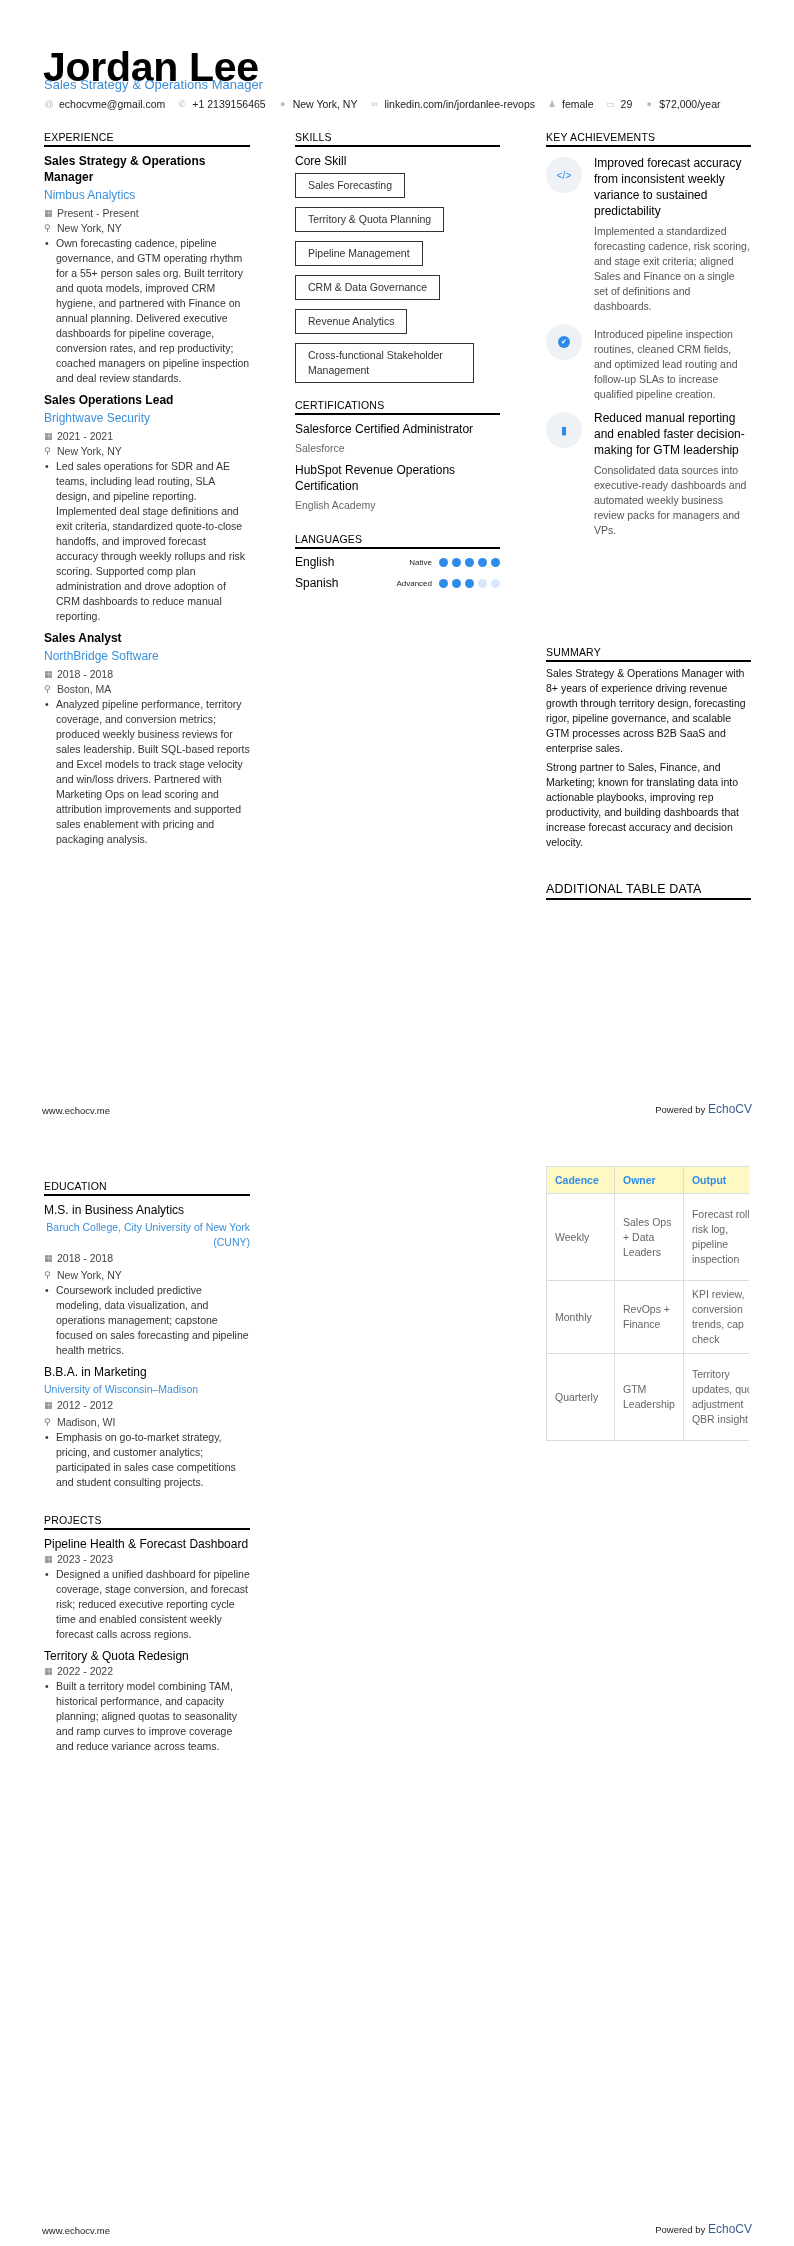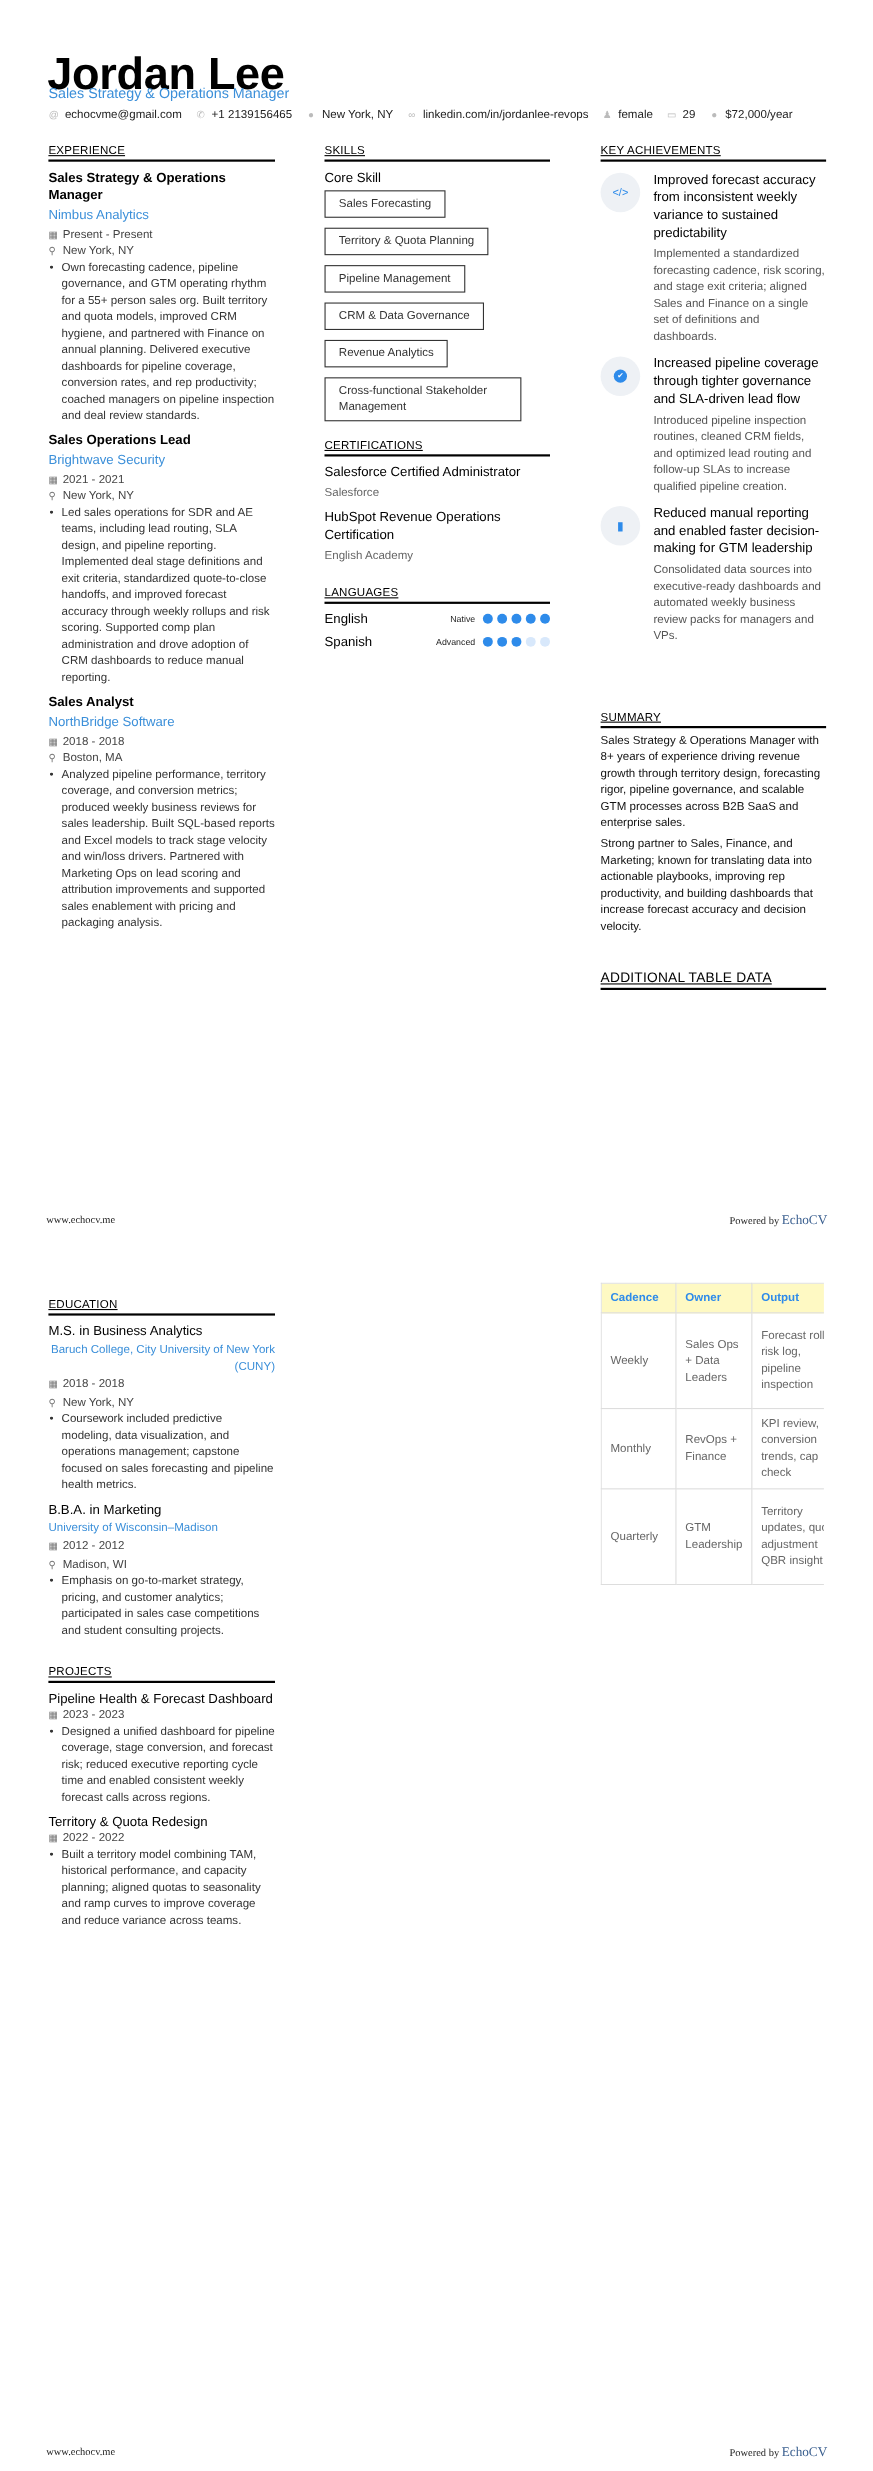--- a/index.html
+++ b/index.html
@@ -5,21 +5,21 @@
   * { box-sizing: border-box; margin: 0; padding: 0; }
   html, body { width: 794px; background: #fff; }
   body { font-family: "Liberation Sans", "DejaVu Sans", sans-serif; color: #111; position: relative; height: 2246px; overflow: hidden; }
   .abs { position: absolute; }
   .name { left: 43px; top: 44px; font-size: 41px; font-weight: 700; color: #000; letter-spacing: -0.3px; }
   .title { left: 44px; top: 77px; font-size: 13px; color: #3b8fd9; }
   .contacts { left: 44px; top: 98px; display: flex; gap: 12px; font-size: 10.5px; color: #222; align-items: center; white-space: nowrap; }
   .contacts .ci { display: flex; align-items: center; gap: 5px; }
   .contacts .ic { color: #bbb; font-size: 9px; width: 10px; text-align: center; }
 
-  .sec-h { font-size: 10.5px; color: #000; text-transform: uppercase; letter-spacing: 0.2px; border-bottom: 2px solid #000; padding-bottom: 2px; text-decoration: underline; }
+  .sec-h { font-size: 10.5px; color: #000; text-transform: uppercase; letter-spacing: 0.2px; border-bottom: 2px solid #000; padding-bottom: 2px; }
   .col { position: absolute; }
   .job-title { font-size: 12px; font-weight: 700; color: #000; line-height: 16px; margin-top: 6px; }
   .company { font-size: 12px; color: #3b8fd9; line-height: 16px; margin-top: 2px; }
   .meta { font-size: 10.5px; color: #444; line-height: 15px; display: flex; gap: 5px; align-items: center; }
   .meta .ic { color: #777; font-size: 9px; width: 8px; }
   .bullets { list-style: none; font-size: 10.5px; color: #333; line-height: 15px; }
   .bullets li { position: relative; padding-left: 12px; }
   .bullets li::before { content: "•"; position: absolute; left: 1px; top: 0; }
 
   .sub-h { font-size: 12px; color: #000; margin-top: 6px; line-height: 16px; }
@@ -33,21 +33,21 @@
   .lang-level { font-size: 8px; color: #222; margin-right: 3px; }
   .dot { width: 9px; height: 9px; border-radius: 50%; background: #2e8bea; }
   .dot.off { background: #d8e8fb; }
 
   .ach { display: flex; gap: 12px; margin-top: 8px; }
   .ach-ic { width: 36px; height: 36px; border-radius: 50%; background: #eef1f5; flex: none; display: flex; align-items: center; justify-content: center; color: #2e8bea; font-size: 11px; margin-top: 2px; }
   .ach-title { font-size: 12px; color: #000; line-height: 16px; }
   .ach-desc { font-size: 10.5px; color: #555; line-height: 15px; margin-top: 5px; }
   .summary p { font-size: 10.5px; color: #111; line-height: 15px; margin-top: 4px; }
 
-  .footer { font-size: 9.5px; color: #222; font-family: Liberation Serif, serif; }
+  .footer { font-size: 9.5px; color: #222; }
   .footer .brand { font-size: 12px; color: #3a5f8f; }
 
   table.tdata { border-collapse: collapse; font-size: 10.5px; }
   table.tdata th { background: #fef9c3; color: #2e8bea; font-weight: 700; text-align: left; padding: 7px 8px; border: 1px solid #ddd; }
   table.tdata td { color: #666; padding: 6px 8px; border: 1px solid #ddd; line-height: 15px; vertical-align: middle; }
 </style>
 </head>
 <body>
 
 <div class="abs name">Jordan Lee</div>
@@ -189,21 +189,20 @@
     <div>
       <div class="ach-title">Improved forecast accuracy from inconsistent weekly variance to sustained predictability</div>
       <div class="ach-desc">Implemented a standardized forecasting cadence, risk scoring, and stage exit criteria; aligned Sales and Finance on a single set of definitions and dashboards.</div>
     </div>
   </div>
   <div class="ach">
     <div class="ach-ic">
         <span style="display:inline-flex;width:12px;height:12px;border-radius:50%;background:#2e8bea;color:#fff;font-size:7px;align-items:center;justify-content:center;">✔</span>
       </div>
     <div>
-      <div class="ach-title">Increased pipeline coverage through tighter governance and SLA-driven lead flow</div>
       <div class="ach-desc">Introduced pipeline inspection routines, cleaned CRM fields, and optimized lead routing and follow-up SLAs to increase qualified pipeline creation.</div>
     </div>
   </div>
   <div class="ach">
     <div class="ach-ic">▮</div>
     <div>
       <div class="ach-title">Reduced manual reporting and enabled faster decision-making for GTM leadership</div>
       <div class="ach-desc">Consolidated data sources into executive-ready dashboards and automated weekly business review packs for managers and VPs.</div>
     </div>
   </div>

